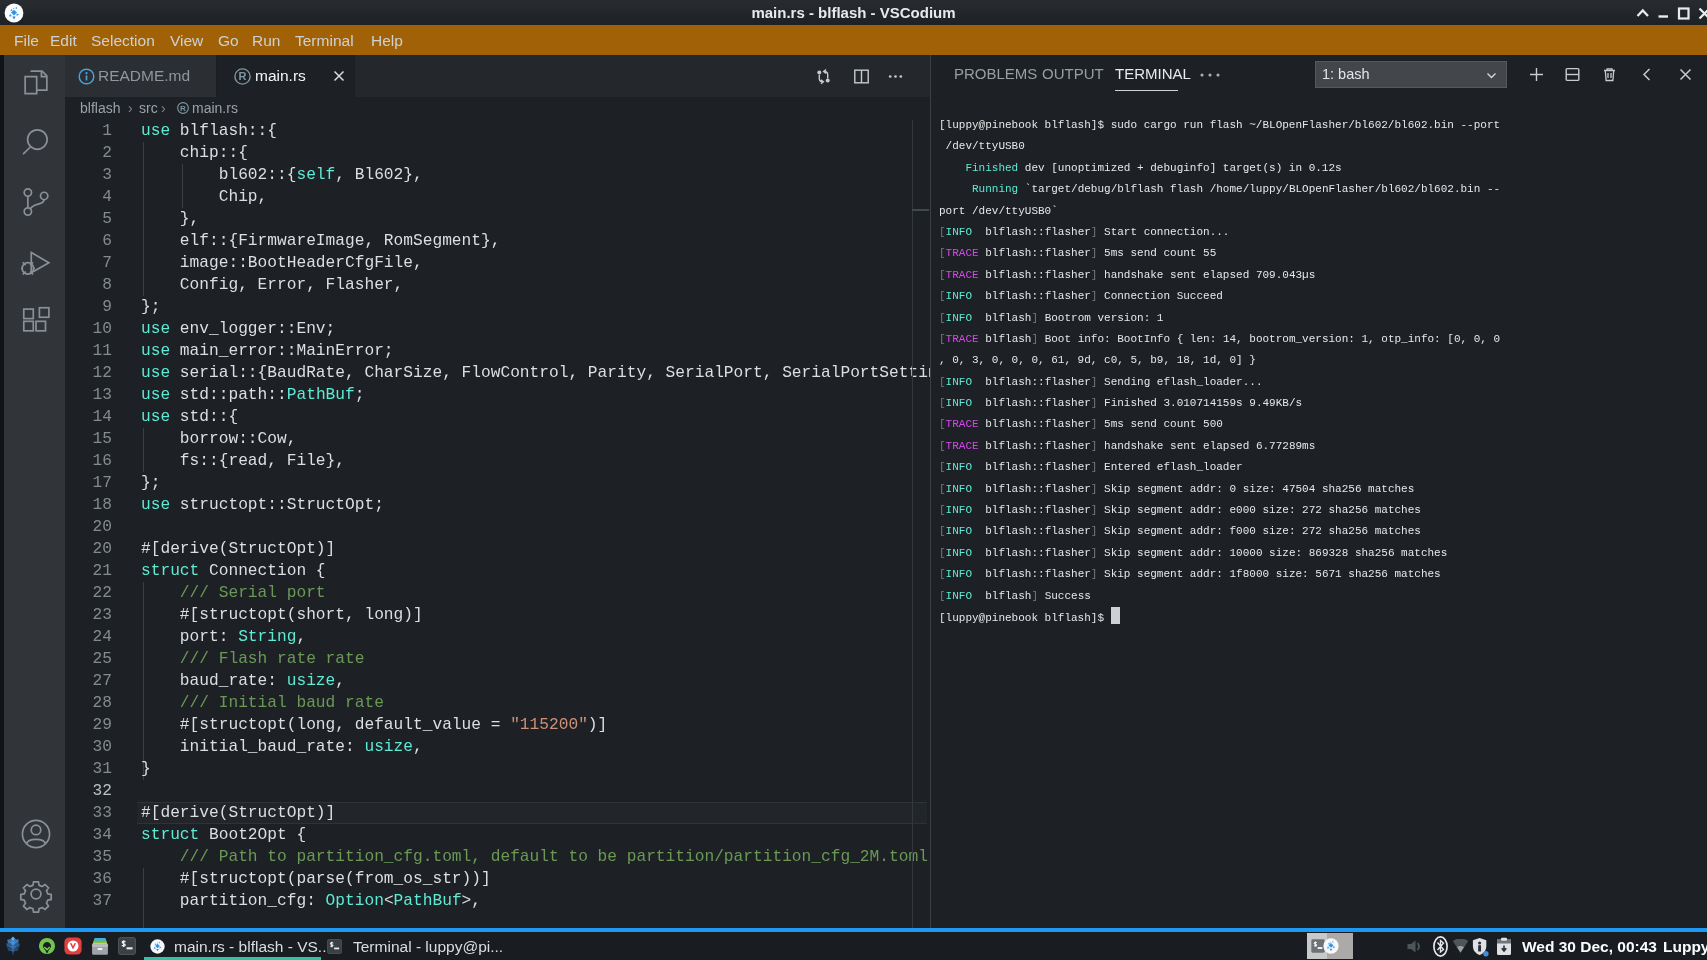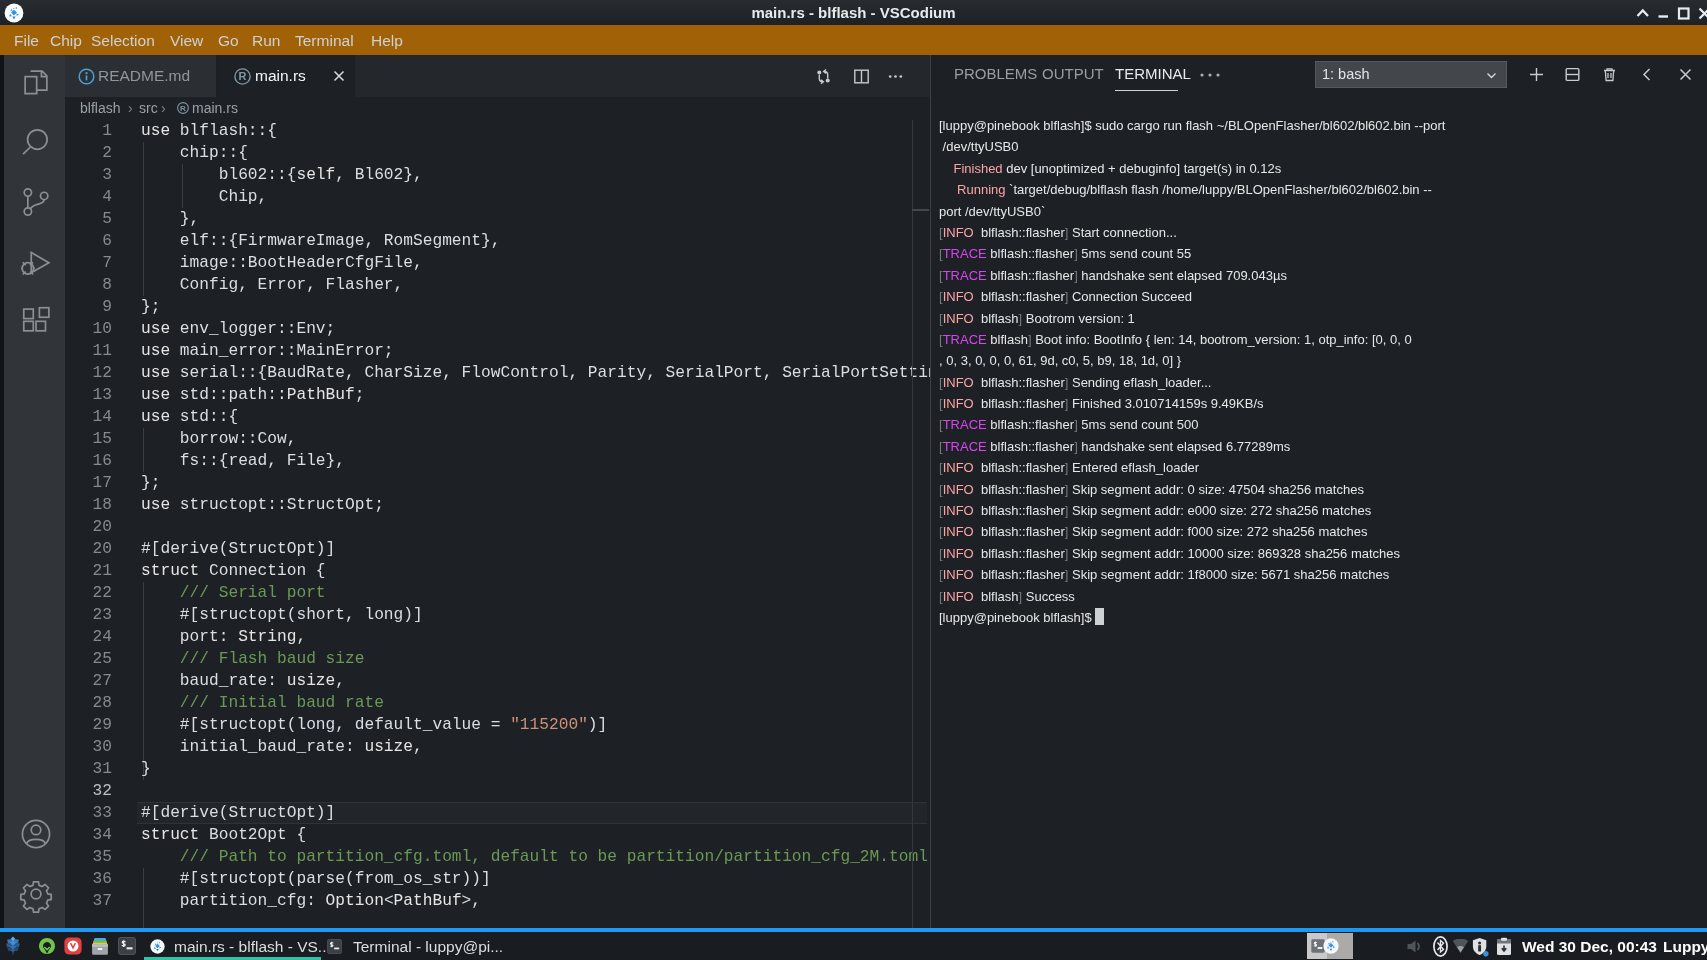--- a/index.html
+++ b/index.html
@@ -20,29 +20,29 @@
 #editor{left:65px;top:55px;width:865px;height:873px;background:#1d2125;overflow:hidden}
 #tabbar{position:absolute;left:0;top:0;width:865px;height:42px;background:#24282c}
 .tab{position:absolute;top:0;height:42px;font-size:15.5px;line-height:42px;white-space:nowrap}
 #tab1{left:0;width:152px;background:#2b2f34;color:#8f969c;border-right:1px solid #1b1f23}
 #tab2{left:152px;width:138px;background:#1d2125;color:#f3f6f8}
 #bcrumbs{position:absolute;left:0;top:42px;width:865px;height:23px;line-height:23px;background:#1d2125;color:#9aa1a8;font-size:14px;white-space:nowrap}
 #code{position:absolute;left:0;top:65px;width:865px;height:808px;font-family:"Liberation Mono",monospace;font-size:16.2px}
 .cl{position:relative;height:22px;line-height:22px;white-space:pre}
 .ln{position:absolute;left:0;top:0;width:47px;text-align:right;color:#848a8e}
 .ct{position:absolute;left:76px;top:0}
-.k{color:#e5e5e5}.cm{color:#6a9955}.st{color:#ce9178}
+.k{color:#5eead4}.cm{color:#6a9955}.st{color:#ce9178}
 #code .cl .ct{color:#dcdfe2}
 .ig{position:absolute;width:1px;background:#3a3f44}
 
 #panel{left:930px;top:55px;width:777px;height:873px;background:#1d2125;border-left:1px solid #3b4045}
 .ptab{position:absolute;top:0;height:38px;line-height:38px;font-size:15px;color:#989fa2}
-#term{position:absolute;left:8px;top:60px;width:764px;font-family:Liberation Sans, sans-serif;font-size:13px;color:#e6e8e9}
+#term{position:absolute;left:8px;top:60px;width:764px;font-family:Liberation Mono, monospace;font-size:11px;color:#e6e8e9}
 .tl{height:21.4px;line-height:21.4px;white-space:pre}
-.g{color:#fca5a5}.cy{color:#d946ef}.dim{color:#747a7e}
+.g{color:#5eead4}.cy{color:#d946ef}.dim{color:#747a7e}
 #dropdown{position:absolute;left:384px;top:6px;width:192px;height:27px;background:#43474b;border:1px solid #55595d;color:#e3e6e8;font-size:14.5px;line-height:25px}
 
 #blueline{left:0;top:928px;width:1707px;height:4px;background:#1d99f3}
 #taskbar{left:0;top:932px;width:1707px;height:28px;background:#191d21}
 .tbtext{position:absolute;top:0;height:28px;line-height:29px;color:#dbdee1;font-size:15.5px;white-space:nowrap}
 .traytext{position:absolute;top:0;height:28px;line-height:29px;color:#fbfcfd;font-size:15.5px;font-weight:bold;white-space:nowrap}
 </style></head>
 <body>
 <div id="root">
 
@@ -66,21 +66,21 @@
   <svg class="abs winbtn" style="left:1675px;top:0" width="18" height="25" viewBox="0 0 18 25">
         <rect x="4" y="8.5" width="9.5" height="10" stroke="#e9ecee" stroke-width="2.2" fill="none"></rect>
       </svg>
   <svg class="abs winbtn" style="left:1696px;top:0" width="18" height="25" viewBox="0 0 18 25">
         <path d="M3.5 8.5 L13.5 18.5 M13.5 8.5 L3.5 18.5" stroke="#e9ecee" stroke-width="2.3"></path>
       </svg>
 </div>
 
 <div class="abs" id="menubar">
   <span class="mi" style="left:14px">File</span>
-  <span class="mi" style="left:50px">Chip</span>
+  <span class="mi" style="left:50px">Edit</span>
   <span class="mi" style="left:91px">Selection</span>
   <span class="mi" style="left:170px">View</span>
   <span class="mi" style="left:218px">Go</span>
   <span class="mi" style="left:252px">Run</span>
   <span class="mi" style="left:295px">Terminal</span>
   <span class="mi" style="left:371px">Help</span>
 </div>
 
 <div class="abs" id="activitybar">
   <div class="aicon" style="top:8px"><svg viewBox="0 0 28 28">
@@ -197,21 +197,21 @@
 <div class="cl"><span class="ln">15</span><span class="ct">    borrow::Cow,</span></div>
 <div class="cl"><span class="ln">16</span><span class="ct">    fs::{read, File},</span></div>
 <div class="cl"><span class="ln">17</span><span class="ct">};</span></div>
 <div class="cl"><span class="ln">18</span><span class="ct"><span class="k">use</span> structopt::StructOpt;</span></div>
 <div class="cl"><span class="ln">20</span></div>
 <div class="cl"><span class="ln">20</span><span class="ct">#[derive(StructOpt)]</span></div>
 <div class="cl"><span class="ln">21</span><span class="ct"><span class="k">struct</span> Connection {</span></div>
 <div class="cl"><span class="ln">22</span><span class="ct"><span class="cm">    /// Serial port</span></span></div>
 <div class="cl"><span class="ln">23</span><span class="ct">    #[structopt(short, long)]</span></div>
 <div class="cl"><span class="ln">24</span><span class="ct">    port: <span class="k">String</span>,</span></div>
-<div class="cl"><span class="ln">25</span><span class="ct"><span class="cm">    /// Flash baud size</span></span></div>
+<div class="cl"><span class="ln">25</span><span class="ct"><span class="cm">    /// Flash rate rate</span></span></div>
 <div class="cl"><span class="ln">27</span><span class="ct">    baud_rate: <span class="k">usize</span>,</span></div>
 <div class="cl"><span class="ln">28</span><span class="ct"><span class="cm">    /// Initial baud rate</span></span></div>
 <div class="cl"><span class="ln">29</span><span class="ct">    #[structopt(long, default_value = <span class="st">"115200"</span>)]</span></div>
 <div class="cl"><span class="ln">30</span><span class="ct">    initial_baud_rate: <span class="k">usize</span>,</span></div>
 <div class="cl"><span class="ln">31</span><span class="ct">}</span></div>
 <div class="cl"><span class="ln" style="color:#bac0c4">32</span></div>
 <div class="cl"><span class="ln">33</span><span class="ct">#[derive(StructOpt)]</span></div>
 <div class="cl"><span class="ln">34</span><span class="ct"><span class="k">struct</span> Boot2Opt {</span></div>
 <div class="cl"><span class="ln">35</span><span class="ct"><span class="cm">    /// Path to partition_cfg.toml, default to be partition/partition_cfg_2M.toml</span></span></div>
 <div class="cl"><span class="ln">36</span><span class="ct">    #[structopt(parse(from_os_str))]</span></div>

